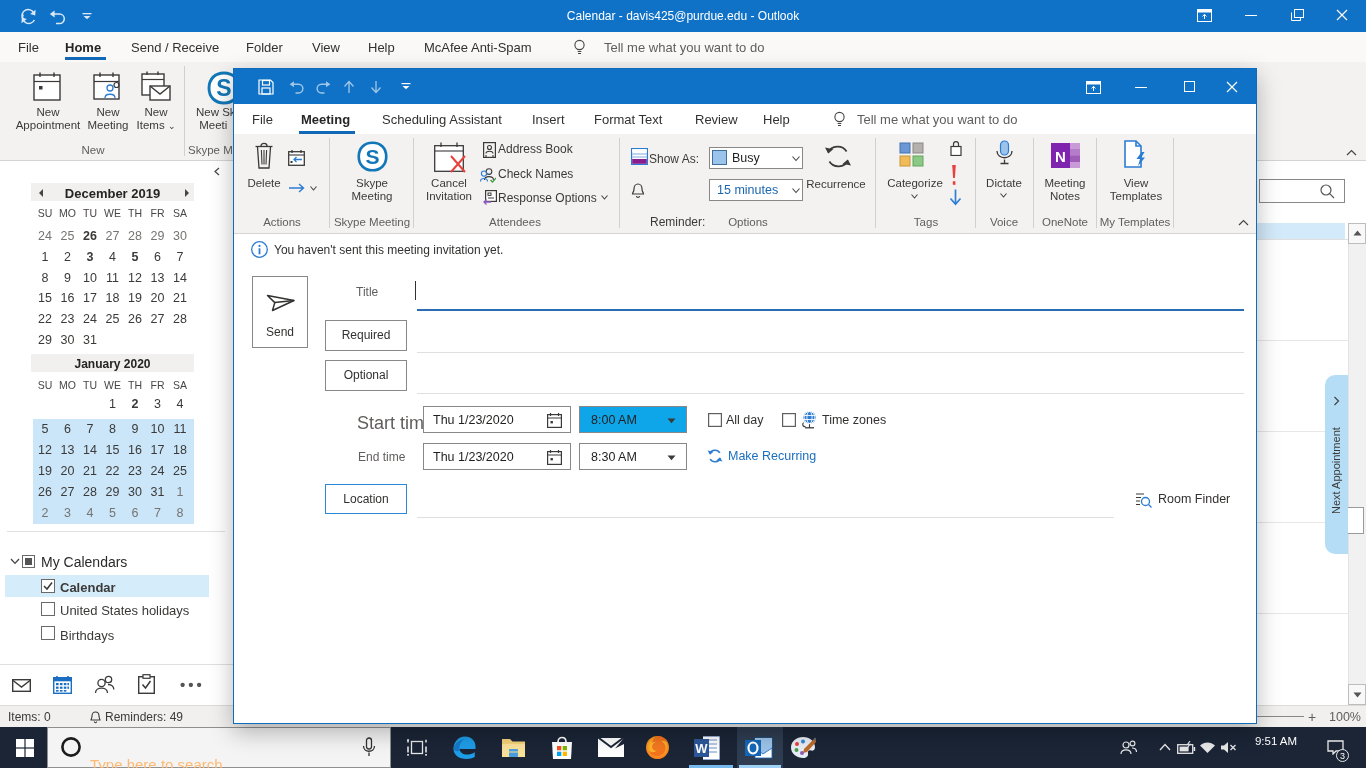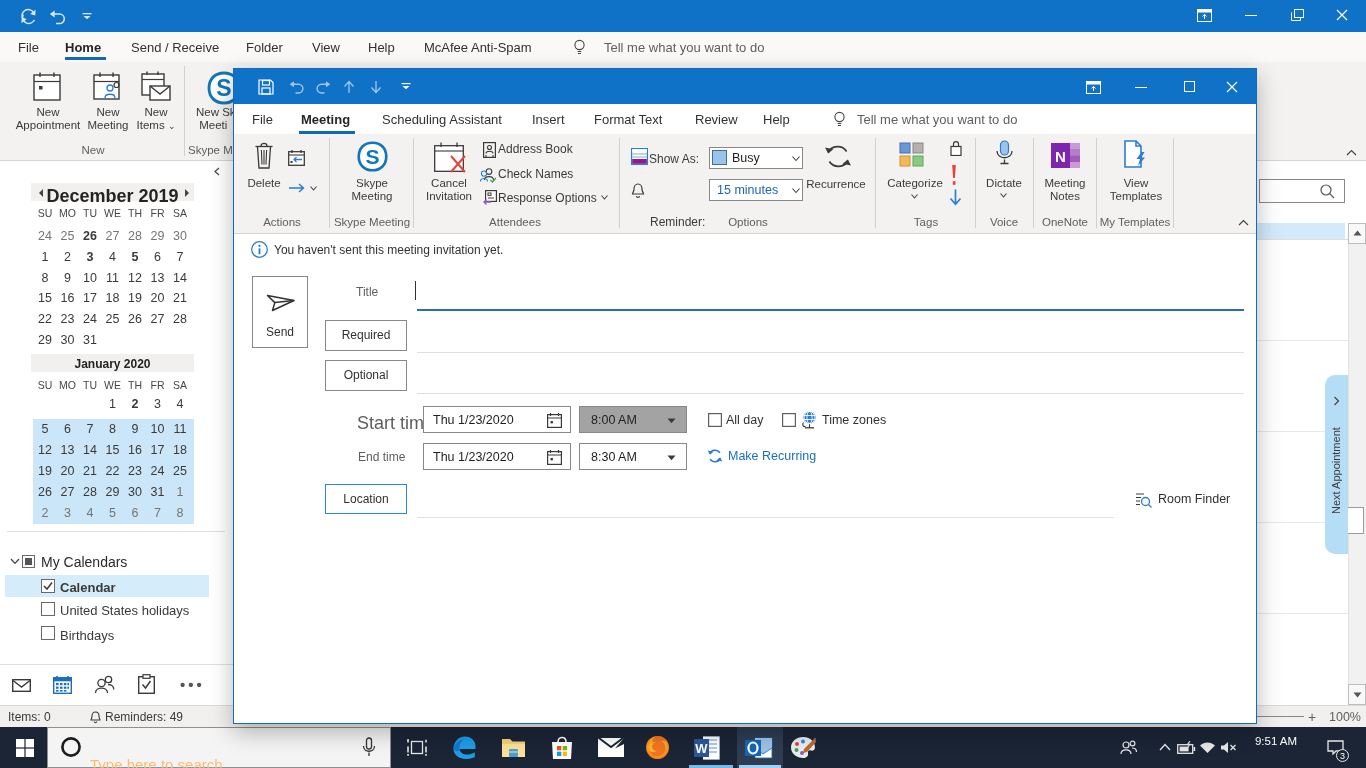--- a/index.html
+++ b/index.html
@@ -25,20 +25,21 @@
     <path d="M1.4 15.2 L1.8 9.6 L6.8 11 Z" fill="#dce9f5"></path>
   </svg>
   <svg class="ab" style="left:49px;top:9px" width="17" height="16" viewBox="0 0 17 16">
     <path d="M4.5 5 L10.5 5 A4.8 4.8 0 0 1 10.5 14.6 L7 14.6" fill="none" stroke="#dce9f5" stroke-width="1.5"></path>
     <path d="M5.6 1.6 L5.6 8.4 L0.8 5 Z" fill="#dce9f5"></path>
   </svg>
   <svg class="ab" style="left:82px;top:13px" width="10" height="7" viewBox="0 0 10 7">
     <rect x="0.5" y="0" width="9" height="1.3" fill="#dce9f5"></rect>
     <path d="M1.5 3 L5 6.3 L8.5 3 Z" fill="#dce9f5"></path>
   </svg>
+  <div class="ab ct" style="left:483px;top:9px;width:400px;font-size:12px;color:#fff;">Calendar - davis425@purdue.edu - Outlook</div>
   <svg class="ab" style="left:1197px;top:9px" width="15" height="13" viewBox="0 0 15 13">
     <rect x="0.5" y="0.5" width="14" height="12" fill="none" stroke="#fff" stroke-width="1"></rect>
     <rect x="0.5" y="0.5" width="14" height="3" fill="#fff"></rect>
     <path d="M7.5 10 L7.5 5.5 M5.5 7.5 L7.5 5.3 L9.5 7.5" stroke="#fff" stroke-width="1" fill="none"></path>
   </svg>
   <div class="ab" style="left:1245px;top:15px;width:12px;height:1.4px;background:#fff;"></div>
   <svg class="ab" style="left:1291px;top:9px" width="13" height="12" viewBox="0 0 13 12">
     <rect x="3.5" y="0.5" width="9" height="8" fill="none" stroke="#fff" stroke-width="1"></rect>
     <path d="M0.5 3.5 L0.5 11.5 L9.5 11.5 L9.5 9" fill="none" stroke="#fff" stroke-width="1"></path>
   </svg>
@@ -105,21 +106,21 @@
     <path d="M1 6 L5.5 1.5 L10 6" fill="none" stroke="#444" stroke-width="1.2"></path>
   </svg>
 </div>
 
 <div class="ab" style="left:0;top:162px;width:233px;height:543px;background:#fff;">
   <svg class="ab" style="left:213px;top:5px" width="8" height="9" viewBox="0 0 8 9">
     <path d="M6 1 L2 4.5 L6 8" fill="none" stroke="#444" stroke-width="1.2"></path>
   </svg>
 
   <div class="ab" style="left:31px;top:21px;width:163px;height:18px;background:#f1f0ef;"></div>
-  <div class="ab ct" style="left:31px;top:24px;width:163px;font-size:18px;font-weight:bold;color:#252423;">December 2019</div>
+  <div class="ab ct" style="left:31px;top:24px;width:163px;font-size:13px;font-weight:bold;color:#252423;">December 2019</div>
   <svg class="ab" style="left:38px;top:27px" width="6" height="8" viewBox="0 0 6 8">
         <path d="M5 0 L1 4 L5 8 Z" fill="#444"></path>
       </svg>
   <svg class="ab" style="left:184px;top:27px" width="6" height="8" viewBox="0 0 6 8">
         <path d="M1 0 L5 4 L1 8 Z" fill="#444"></path>
       </svg>
   <div class="ab" style="left:31px;top:45px;width:28px;text-align:center;font-size:10.5px;color:#484644;">SU</div>
   <div class="ab" style="left:53.5px;top:45px;width:28px;text-align:center;font-size:10.5px;color:#484644;">MO</div>
   <div class="ab" style="left:76px;top:45px;width:28px;text-align:center;font-size:10.5px;color:#484644;">TU</div>
   <div class="ab" style="left:98.5px;top:45px;width:28px;text-align:center;font-size:10.5px;color:#484644;">WE</div>
@@ -693,21 +694,21 @@
   <div class="ab" style="left:123px;top:344px;font-size:18px;color:#605e5c;">Start time</div>
   <div class="ab" style="left:189px;top:337px;width:148px;height:27px;background:#fff;border:1px solid #8a8886;">
     <div class="ab" style="left:9px;top:6px;font-size:12.5px;color:#201f1e;">Thu 1/23/2020</div>
     <svg class="ab" style="left:123px;top:6px" width="15" height="15" viewBox="0 0 15 15">
       <rect x="0.6" y="1.6" width="13.8" height="12.8" fill="none" stroke="#3b3a39" stroke-width="1.2"></rect>
       <path d="M0.6 5 L14.4 5" stroke="#3b3a39" stroke-width="1"></path>
       <path d="M3.5 0 L3.5 3 M11.5 0 L11.5 3" stroke="#3b3a39" stroke-width="1.2"></path>
       <rect x="3.5" y="8" width="2.4" height="2.4" fill="#3b3a39"></rect>
     </svg>
   </div>
-  <div class="ab" style="left:345px;top:337px;width:108px;height:27px;background:#a3a3a3;border:1px solid #8a8886;">
+  <div class="ab" style="left:345px;top:337px;width:108px;height:27px;background:#0ea5e9;border:1px solid #8a8886;">
     <div class="ab" style="left:11px;top:6px;font-size:12.5px;color:#201f1e;">8:00 AM</div>
     <svg class="ab" style="left:87px;top:11px" width="9" height="6" viewBox="0 0 9 6">
           <path d="M0.5 0.5 L4.5 5.2 L8.5 0.5 Z" fill="#3b3a39"></path>
         </svg>
   </div>
   <svg class="ab" style="left:474px;top:344px" width="14" height="14" viewBox="0 0 14 14">
     <rect x="0.6" y="0.6" width="12.8" height="12.8" fill="#fff" stroke="#605e5c" stroke-width="1.2"></rect>
   </svg>
   <div class="ab" style="left:492px;top:344px;font-size:12.5px;color:#323130;">All day</div>
   <svg class="ab" style="left:548px;top:344px" width="14" height="14" viewBox="0 0 14 14">

